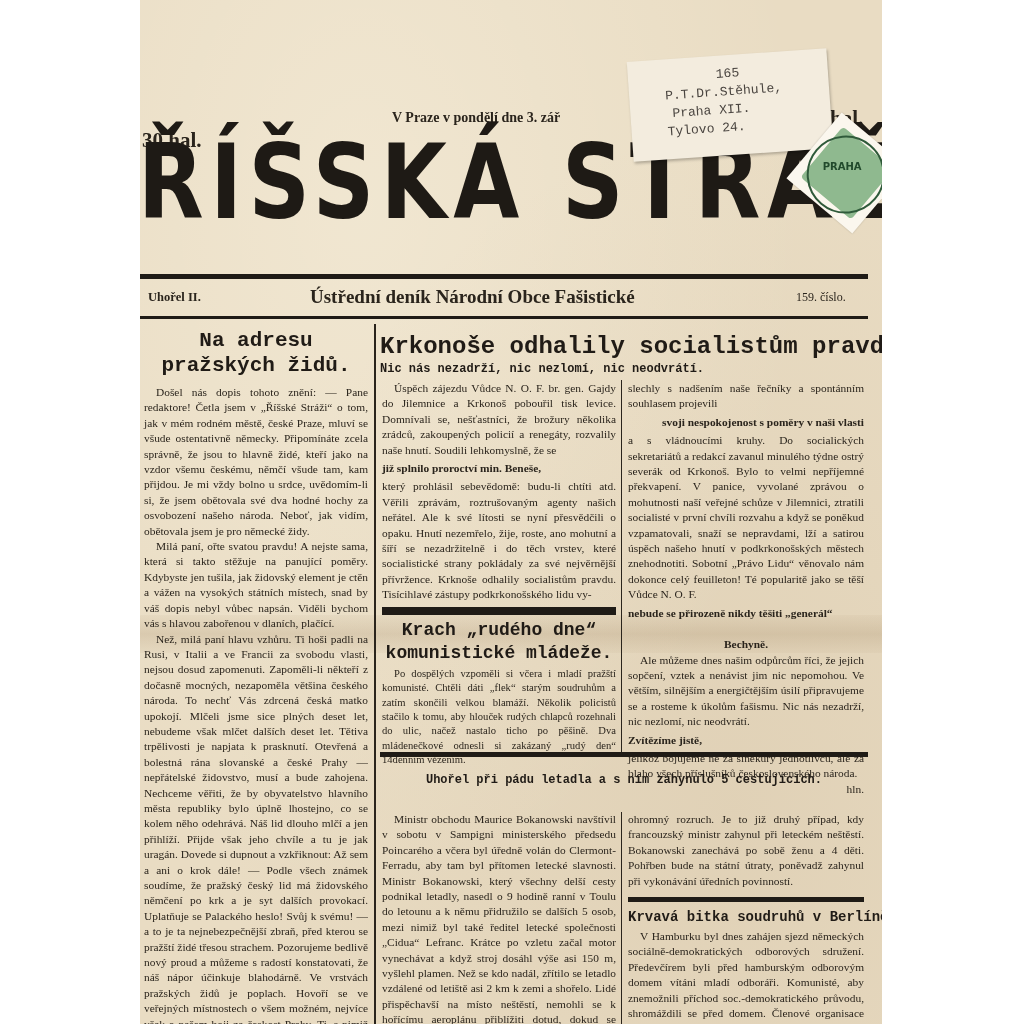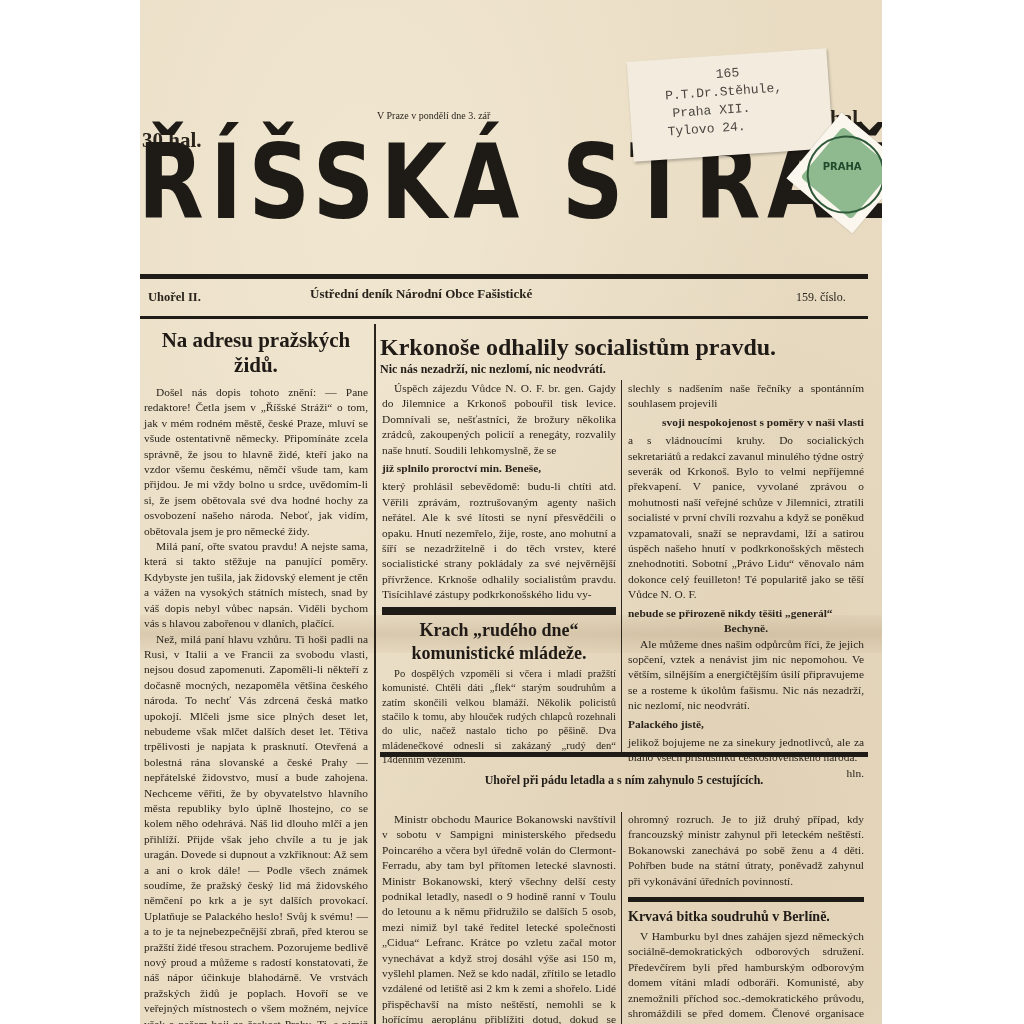--- a/index.html
+++ b/index.html
@@ -4,36 +4,36 @@
 <style>
   html, body { margin:0; padding:0; }
   body { width:1024px; height:1024px; background:#ffffff; position:relative; overflow:hidden; font-family:"Liberation Serif", serif; }
   .paper { position:absolute; left:140px; top:0; width:742px; height:1024px; background:#e9dcc3; color:#2a241c; overflow:hidden; }
   .paper::before { content:""; position:absolute; inset:0; background:
       radial-gradient(ellipse at 30% 20%, rgba(255,250,235,0.35), transparent 60%),
       radial-gradient(ellipse at 80% 80%, rgba(160,130,90,0.12), transparent 60%); pointer-events:none; }
   .fold { position:absolute; left:0; top:615px; width:100%; height:38px; background:linear-gradient(180deg, rgba(150,120,80,0.05), rgba(140,110,70,0.18), rgba(150,120,80,0.05)); pointer-events:none; }
   .price-left { position:absolute; left:2px; top:128px; font-size:21px; font-weight:bold; }
   .price-right { position:absolute; left:690px; top:106px; font-size:21px; font-weight:bold; }
-  .dateline { position:absolute; left:237px; top:110px; font-size:10px; font-weight:normal; white-space:nowrap; }
+  .dateline { position:absolute; left:252px; top:110px; font-size:14px; font-weight:bold; white-space:nowrap; }
   .masthead { position:absolute; left:-2px; top:130px; font-family:"DejaVu Sans", sans-serif; font-weight:bold; font-size:104px; letter-spacing:8px; line-height:1; color:#1e1a15; transform:scaleX(0.82); transform-origin:left top; white-space:nowrap; }
   .label { position:absolute; left:490px; top:55px; width:200px; height:100px; background:#f3ecde; transform:rotate(-4deg); box-shadow:1px 2px 3px rgba(0,0,0,0.25); font-family:"Liberation Mono", monospace; font-size:13px; color:#4a4540; padding:10px 12px 0 22px; box-sizing:border-box; line-height:18px; }
   .label .num { padding-left:66px; }
   .stamp { position:absolute; left:664px; top:130px; width:86px; height:86px; background:#fbf7ee; transform:rotate(40deg); box-shadow:0 0 2px rgba(0,0,0,0.2); }
   .stamp-inner { position:absolute; left:10px; top:10px; width:66px; height:66px; background:#8fb98f; border-radius:4px; }
   .stamp-ring { position:absolute; left:-6px; top:-4px; width:78px; height:78px; border:2px solid #2f5a3a; border-radius:50%; box-sizing:border-box; }
   .stamp-text { position:absolute; left:6px; top:26px; font-size:10px; color:#214a2c; font-family:"DejaVu Sans", sans-serif; font-weight:bold; transform:rotate(-40deg); }
   .rule { position:absolute; left:0; width:728px; background:#1f1b16; }
   .subline { position:absolute; top:288px; left:0; width:728px; font-weight:bold; }
   .subline .vol { position:absolute; left:8px; top:2px; font-size:12.5px; }
-  .subline .center { position:absolute; left:170px; top:-2px; font-size:13px; }
+  .subline .center { position:absolute; left:170px; top:-2px; font-size:19px; }
   .subline .issue { position:absolute; left:656px; top:2px; font-size:12px; font-weight:normal; }
   .vline { position:absolute; background:#2a241c; width:2px; }
   h1, h2, h3 { margin:0; }
-  .hl { font-family:Liberation Serif, serif; font-weight:bold; color:#201b16; }
+  .hl { font-family:Liberation Mono, monospace; font-weight:bold; color:#201b16; }
   .col { position:absolute; font-size:11.4px; line-height:15.4px; text-align:justify; }
   .col p { margin:0; text-indent:12px; }
   .col .bold-line { text-align:left; font-weight:bold; text-indent:0; margin:3px 0; }
   .col .center { text-align:center; text-indent:0; font-weight:bold; }
   .col .sig { text-align:right; text-indent:0; }
   .bar { height:8px; background:#1f1b16; margin:4px 0; }
 </style>
 </head>
 <body>
 
@@ -89,24 +89,24 @@
     <p style="text-indent:0">který prohlásil sebevědomě: budu-li chtíti atd. Věřili zprávám, roztrušovaným agenty našich neřátel. Ale k své lítosti se nyní přesvědčili o opaku. Hnutí nezemřelo, žije, roste, ano mohutní a šíří se nezadržitelně i do těch vrstev, které socialistické strany pokládaly za své nejvěrnější přívržence. Krknoše odhalily socialistům pravdu. Tisícihlavé zástupy podkrkonošského lidu vy-</p>
     <div class="bar"></div>
     <h2 class="hl" style="font-size:18px;line-height:23px;text-align:center;margin:4px 0 2px;">Krach „rudého dne“ komunistické mládeže.</h2>
     <p style="font-size:10.6px;line-height:14.4px;">Po dospělých vzpoměli si včera i mladí pražští komunisté. Chtěli dáti „flek“ starým soudruhům a zatím skončili velkou blamáží. Několik policistů stačilo k tomu, aby hlouček rudých chlapců rozehnali do ulic, načež nastalo ticho po pěšině. Dva mládenečkové odnesli si zakázaný „rudý den“ 14denním vězením.</p>
   </div>
 
   <div class="col" style="left:488px;top:381px;width:236px;">
     <p style="text-indent:0">slechly s nadšením naše řečníky a spontánním souhlasem projevili</p>
     <p class="bold-line" style="text-align:right">svoji nespokojenost s poměry v naši vlasti</p>
     <p style="text-indent:0">a s vládnoucími kruhy. Do socialických sekretariátů a redakcí zavanul minulého týdne ostrý severák od Krkonoš. Bylo to velmi nepříjemné překvapení. V panice, vyvolané zprávou o mohutnosti naší veřejné schůze v Jilemnici, ztratili socialisté v první chvíli rozvahu a když se poněkud vzpamatovali, snaží se nepravdami, lží a satirou úspěch našeho hnutí v podkrkonošských městech znehodnotiti. Sobotní „Právo Lidu“ věnovalo nám dokonce celý feuilleton! Té popularitě jako se těší Vůdce N. O. F.</p>
-    <p class="bold-line" style="text-align:left;margin-bottom:0">nebude se přirozeně nikdy těšiti „generál“</p>
+    <p class="bold-line" style="text-align:left;margin-bottom:16px">nebude se přirozeně nikdy těšiti „generál“</p>
     <p class="center">Bechyně.</p>
     <p>Ale můžeme dnes našim odpůrcům říci, že jejich sopčení, vztek a nenávist jim nic nepomohou. Ve větším, silnějším a energičtějším úsilí připravujeme se a rosteme k úkolům fašismu. Nic nás nezadrží, nic nezlomí, nic neodvrátí.</p>
-    <p class="bold-line">Palackého jistě,</p>
+    <p class="bold-line">Zvítězíme jistě,</p>
     <p style="text-indent:0">jelikož bojujeme ne za sinekury jednotlivců, ale za blaho všech příslušníků československého národa.</p>
     <p class="sig">hln.</p>
   </div>
 
   <div class="bar" style="position:absolute;left:240px;top:752px;width:488px;height:5px;margin:0;"></div>
 
   <div style="position:absolute;left:240px;top:764px;width:488px;">
     <div class="hl" style="font-size:12px;text-align:center;margin-top:9px;">Uhořel při pádu letadla a s ním zahynulo 5 cestujících.</div>
   </div>
 

